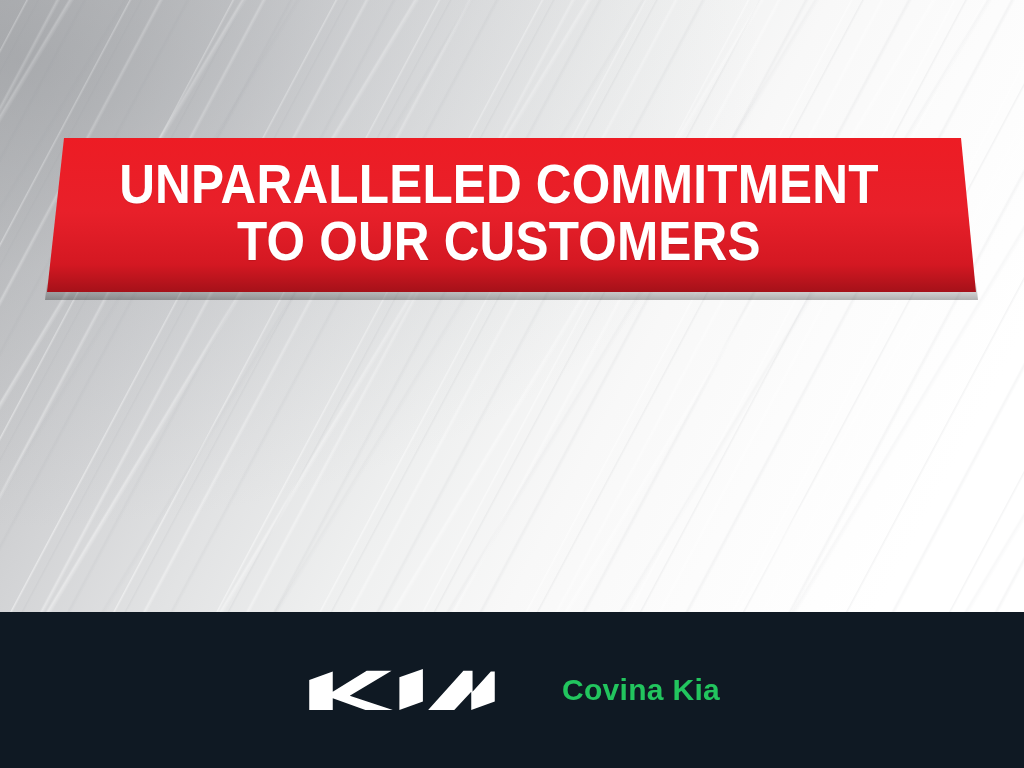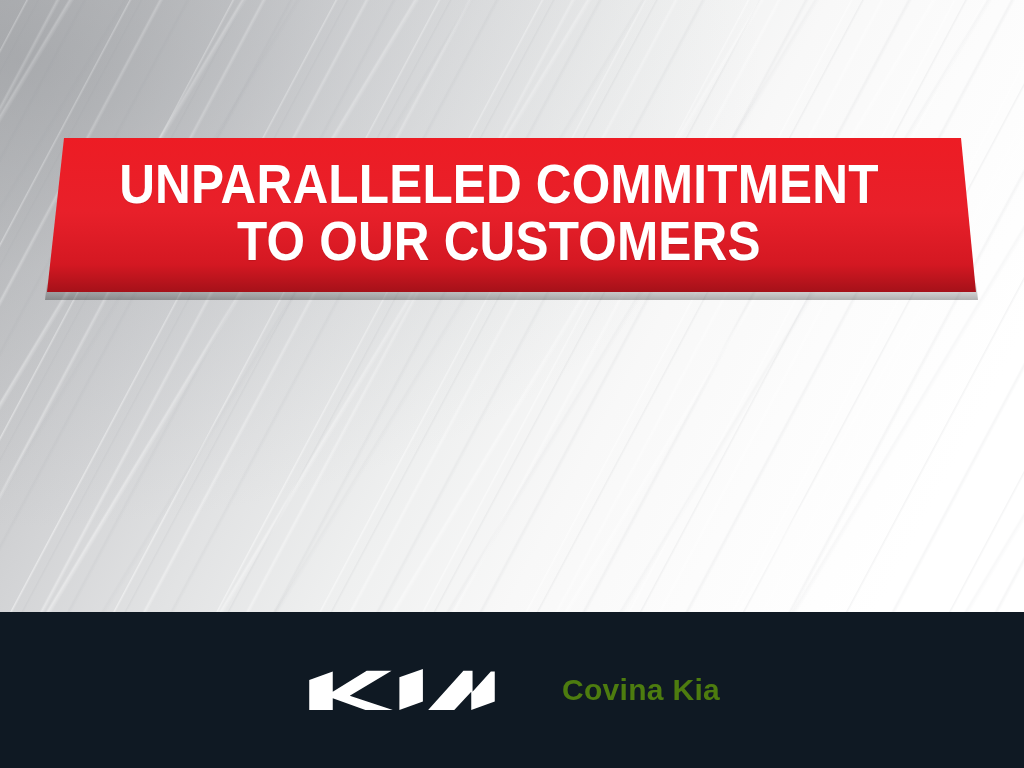--- a/index.html
+++ b/index.html
@@ -170,21 +170,21 @@
   .kia-logo {
     display: block;
     width: 196px;
     height: auto;
     flex: 0 0 auto;
   }
   .kia-logo path {
     fill: #ffffff;
   }
   .dealer-name {
-    color: #4d7c0f;
+    color: #22c55e;
     font-family: "Liberation Sans", sans-serif;
     font-weight: 700;
     font-size: 30px;
     letter-spacing: 0.3px;
     white-space: nowrap;
   }
 </style>
 </head>
 <body>
 

